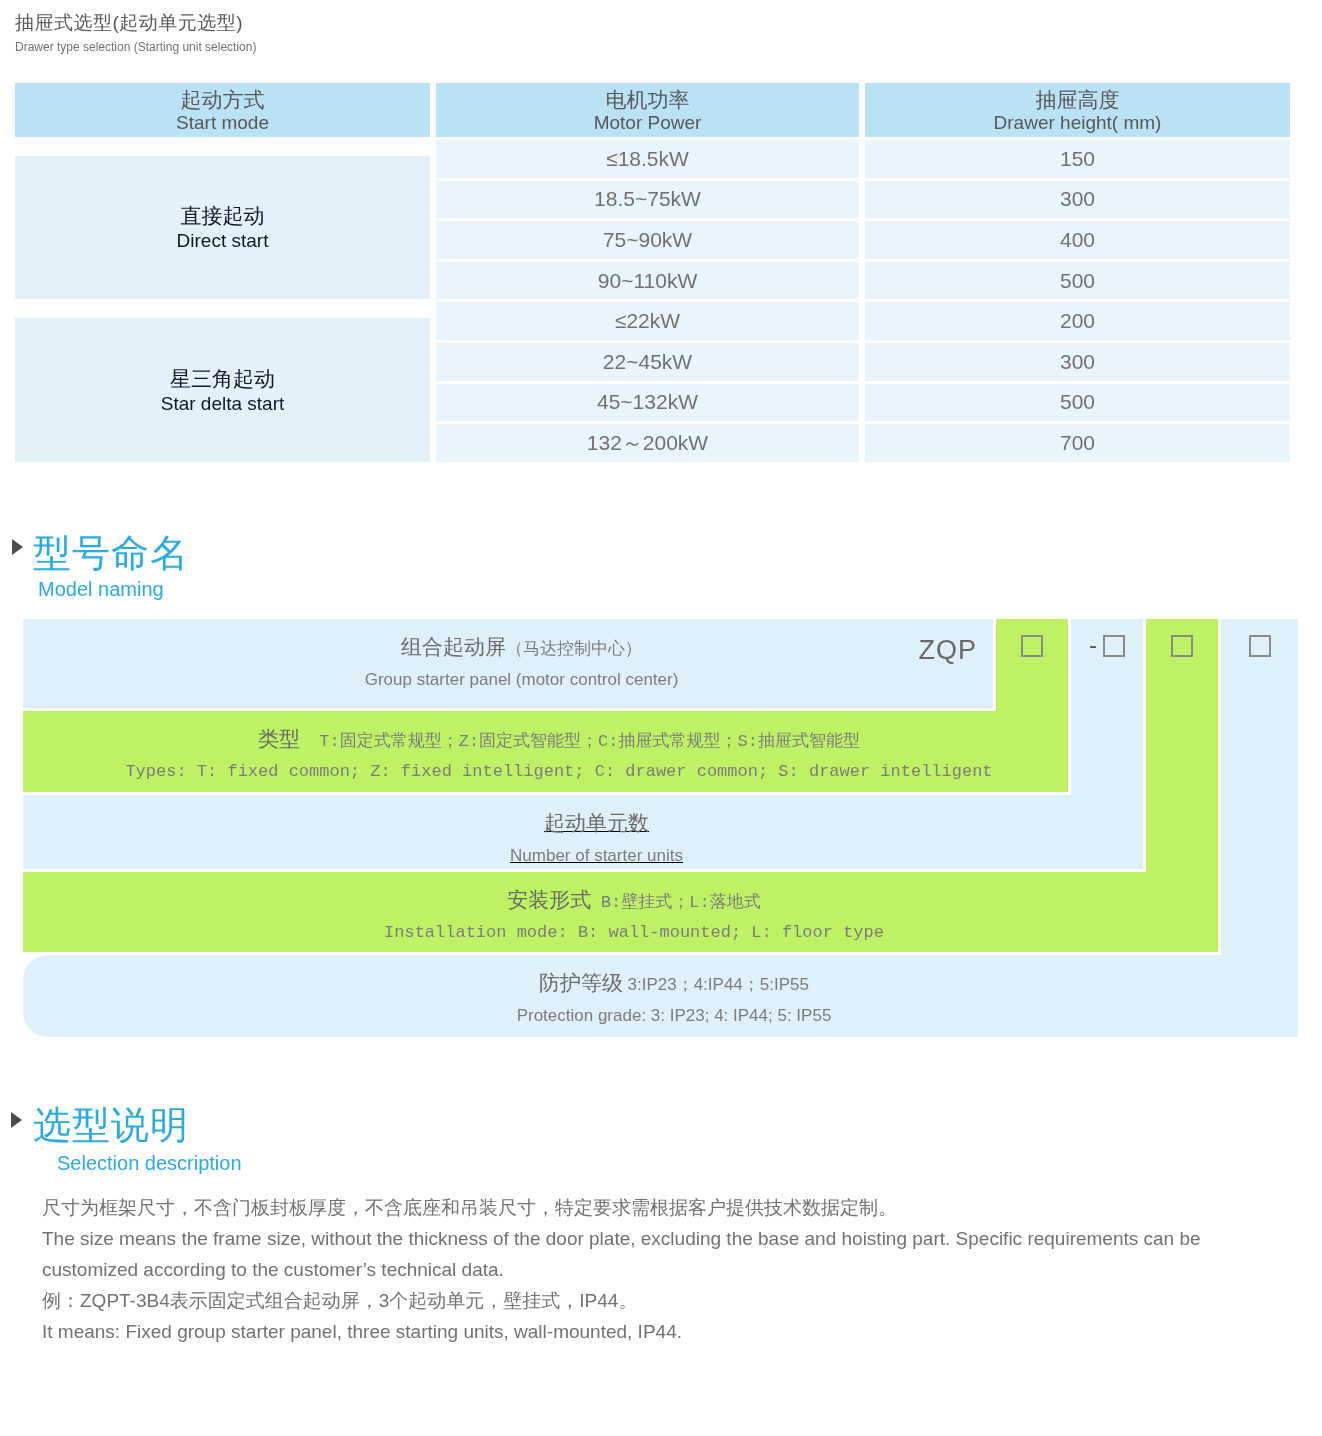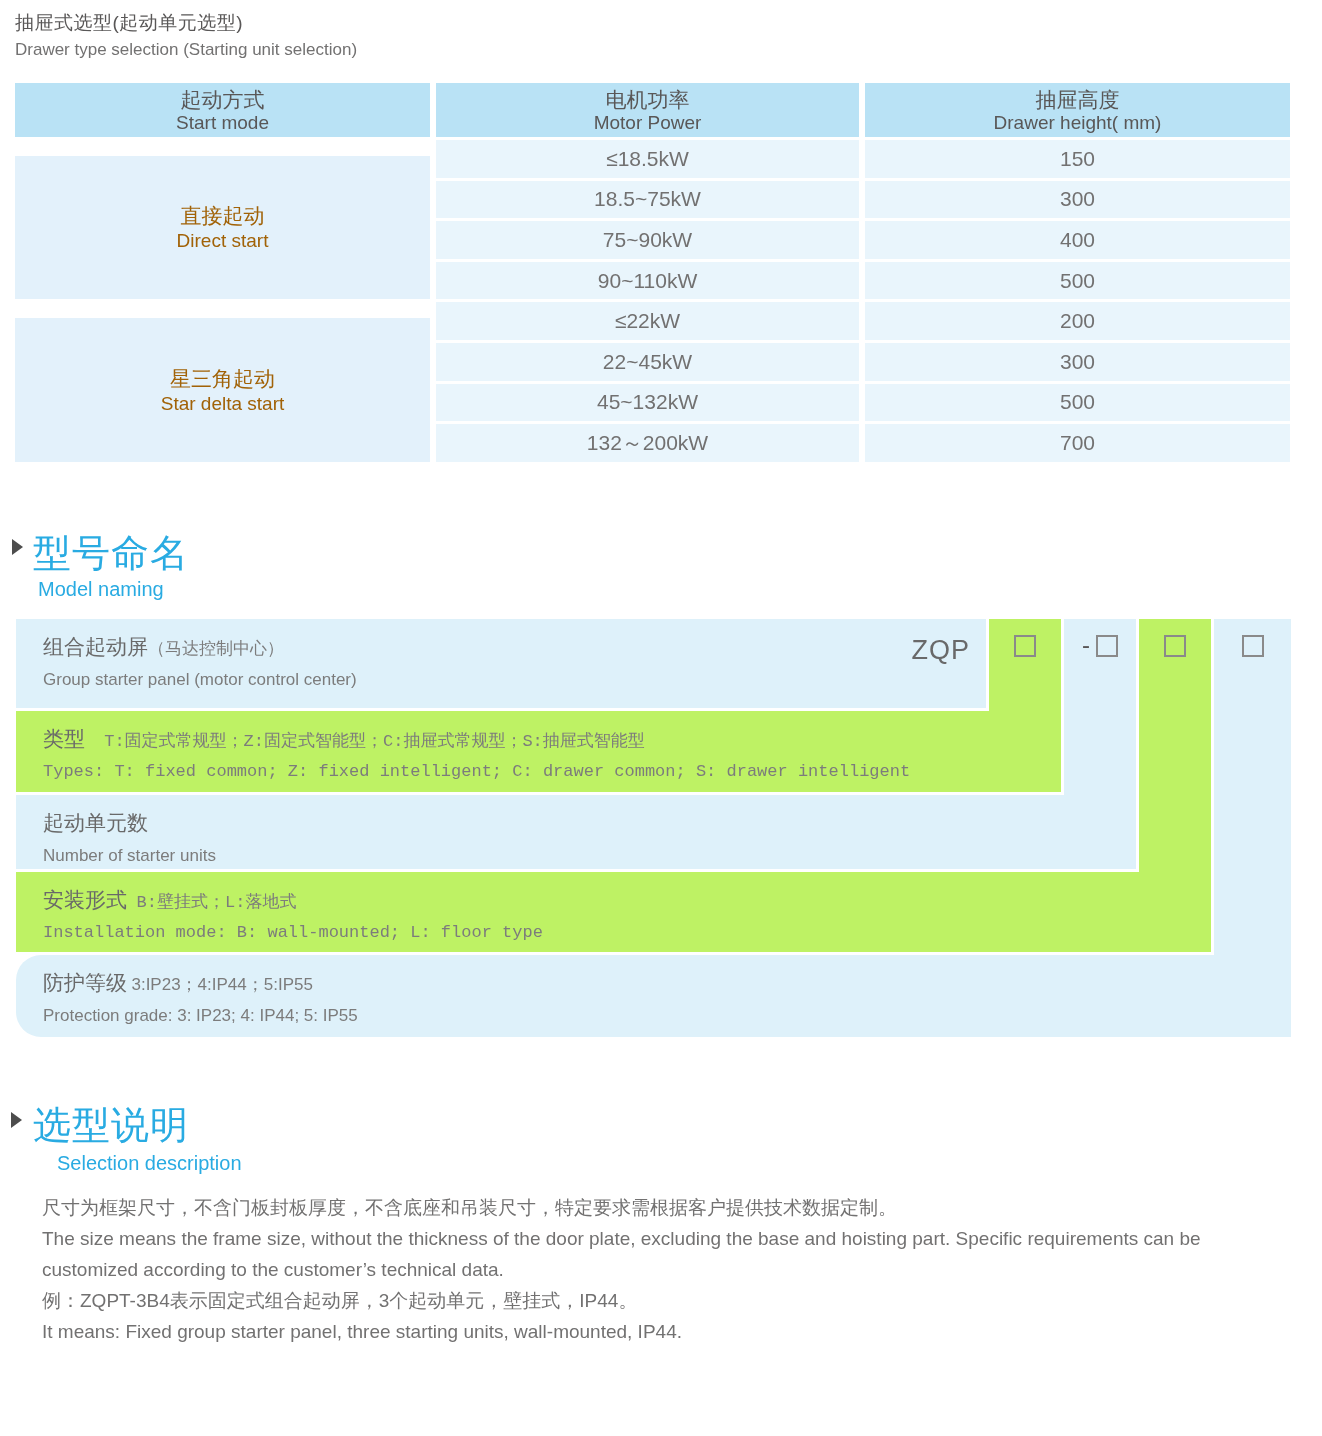--- a/index.html
+++ b/index.html
@@ -5,59 +5,59 @@
   html,body{margin:0;padding:0;background:#ffffff;}
   body{
     width:1322px;height:1436px;position:relative;overflow:hidden;
     font-family:"Liberation Sans","DejaVu Sans",sans-serif;
     -webkit-font-smoothing:antialiased;
   }
   .abs{position:absolute;}
 
   
   .doc-title-cn{left:15px;top:10px;font-size:19px;color:#595757;letter-spacing:.5px;}
-  .doc-title-en{left:15px;top:40px;font-size:17px;color:#727171;}
+  .doc-title-en{left:15px;top:40px;font-size:12px;color:#727171;}
 
   
   .sel-table{
     left:15px;top:83px;width:1275px;
     display:grid;
     grid-template-columns:415px 423px 425px;
     grid-template-rows:54px repeat(8,37.6px);
     column-gap:6px;row-gap:3px;
   }
   .cell{display:flex;flex-direction:column;align-items:center;justify-content:center;text-align:center;}
   .th{background:#b9e2f5;color:#595757;}
   .th .cn{font-size:21px;line-height:25px;}
   .th .en{font-size:19px;line-height:22px;}
   .td{background:#e9f5fc;color:#727171;font-size:21px;text-align:right;}
-  .mode{background:#e3f1fb;color:#a16207;margin-top:16px;}
+  .mode{background:#e3f1fb;color:#0f172a;margin-top:16px;}
   .mode .cn{font-size:21px;line-height:27px;}
   .mode .en{font-size:19px;line-height:24px;}
 
   
   .tri{width:0;height:0;border-left:11px solid #4d4d4d;border-top:8px solid transparent;border-bottom:8px solid transparent;}
   .h-cn{color:#29abe2;font-size:38px;letter-spacing:1px;}
   .h-en{color:#29abe2;font-size:20px;}
 
   
-  .naming{left:16px;top:619px;width:1275px;height:418px;}
+  .naming{left:23px;top:619px;width:1275px;height:418px;text-align:center;}
   .nrow{position:absolute;left:0;box-sizing:border-box;padding:14px 0 0 27px;}
   .nrow .cn{font-size:21px;color:#696969;}
   .nrow .note{font-size:17px;color:#7c7c7c;}
   .nrow .en{font-size:17px;color:#7c7c7c;margin-top:9px;}
   .blue{background:#def1fa;}
   .gray{background:#bef264;font-family:Liberation Mono, monospace;}
   .ncol{position:absolute;top:0;width:72px;display:flex;justify-content:center;}
   .sq{width:22px;height:22px;border:2px solid #8a8a8a;margin-top:16px;box-sizing:border-box;background:transparent;}
   .dash{font-size:24px;color:#595757;margin:12px 6px 0 0;}
   .zqp{position:absolute;top:16px;right:16px;font-size:27px;color:#696969;letter-spacing:1px;}
   .r1{top:0;width:970px;height:89px;}
   .r2{top:92px;width:1045px;height:81px;}
-  .r3{top:176px;width:1120px;height:74px;}
+  .r3{top:176px;width:1120px;height:74px;text-decoration:underline;}
   .r4{top:253px;width:1195px;height:80px;}
   .r5{top:336px;width:1275px;height:82px;border-radius:25px;}
   .c1{left:973px;height:173px;}
   .c2{left:1048px;height:250px;}
   .c3{left:1123px;height:333px;}
   .c4{left:1198px;width:77px;height:418px;}
 
   
   .desc{left:42px;top:1192px;width:1252px;font-size:19px;color:#727171;line-height:31px;}
   .desc p{margin:0;}

